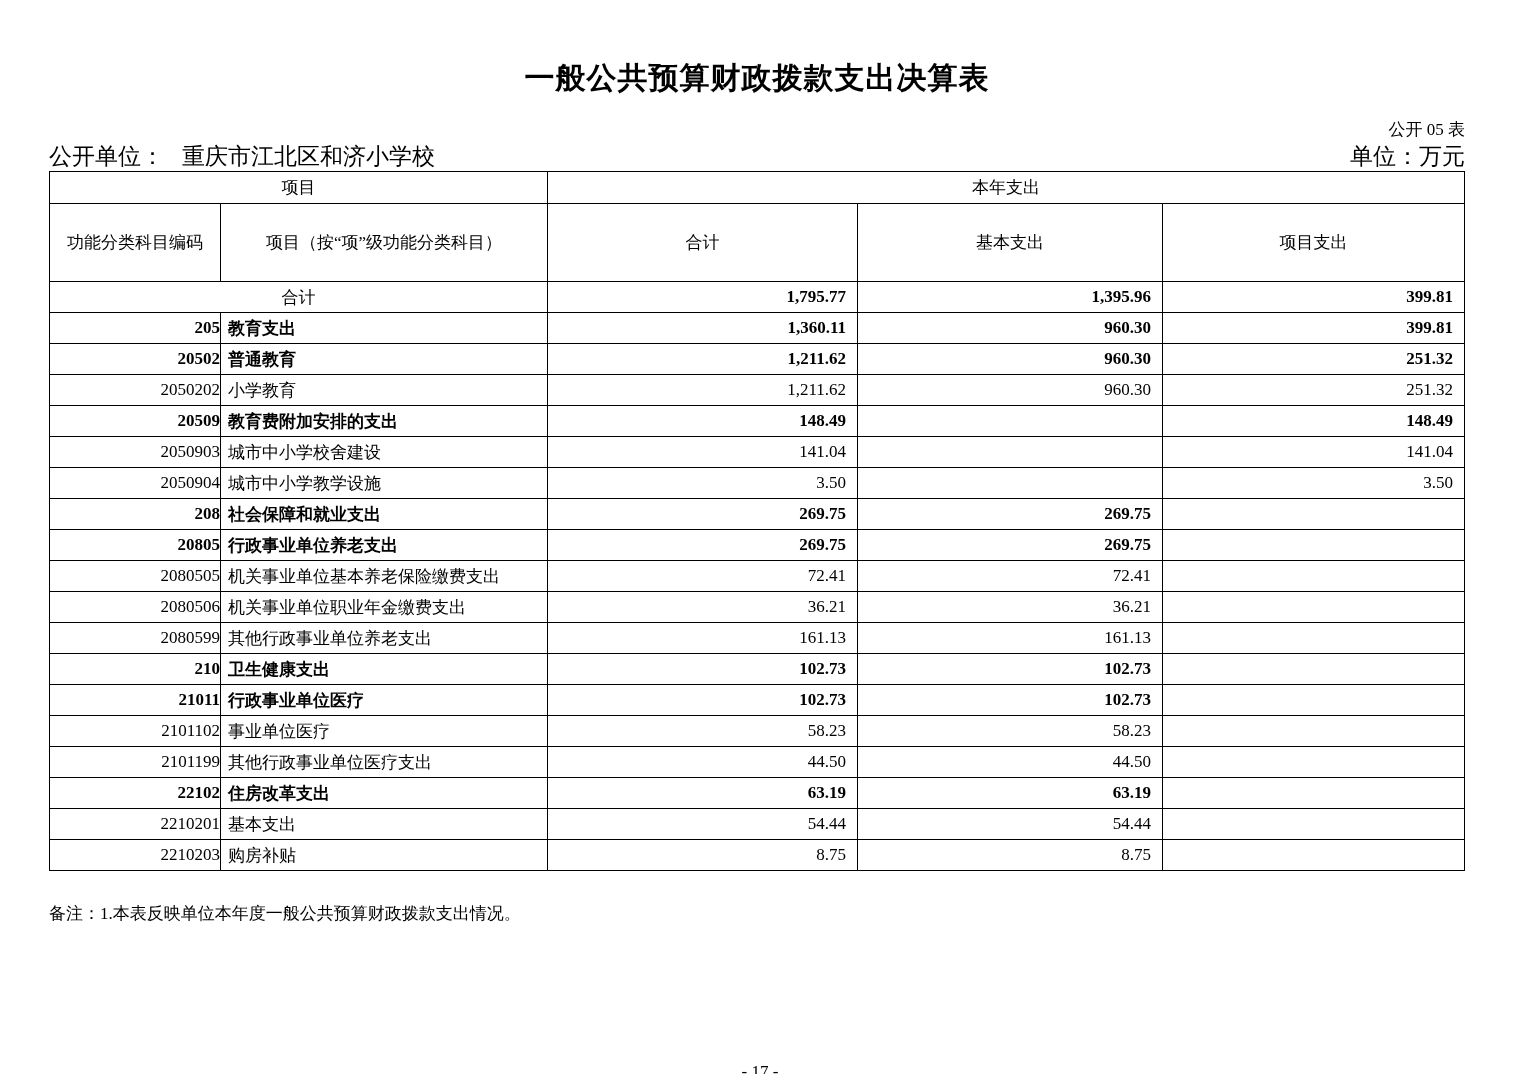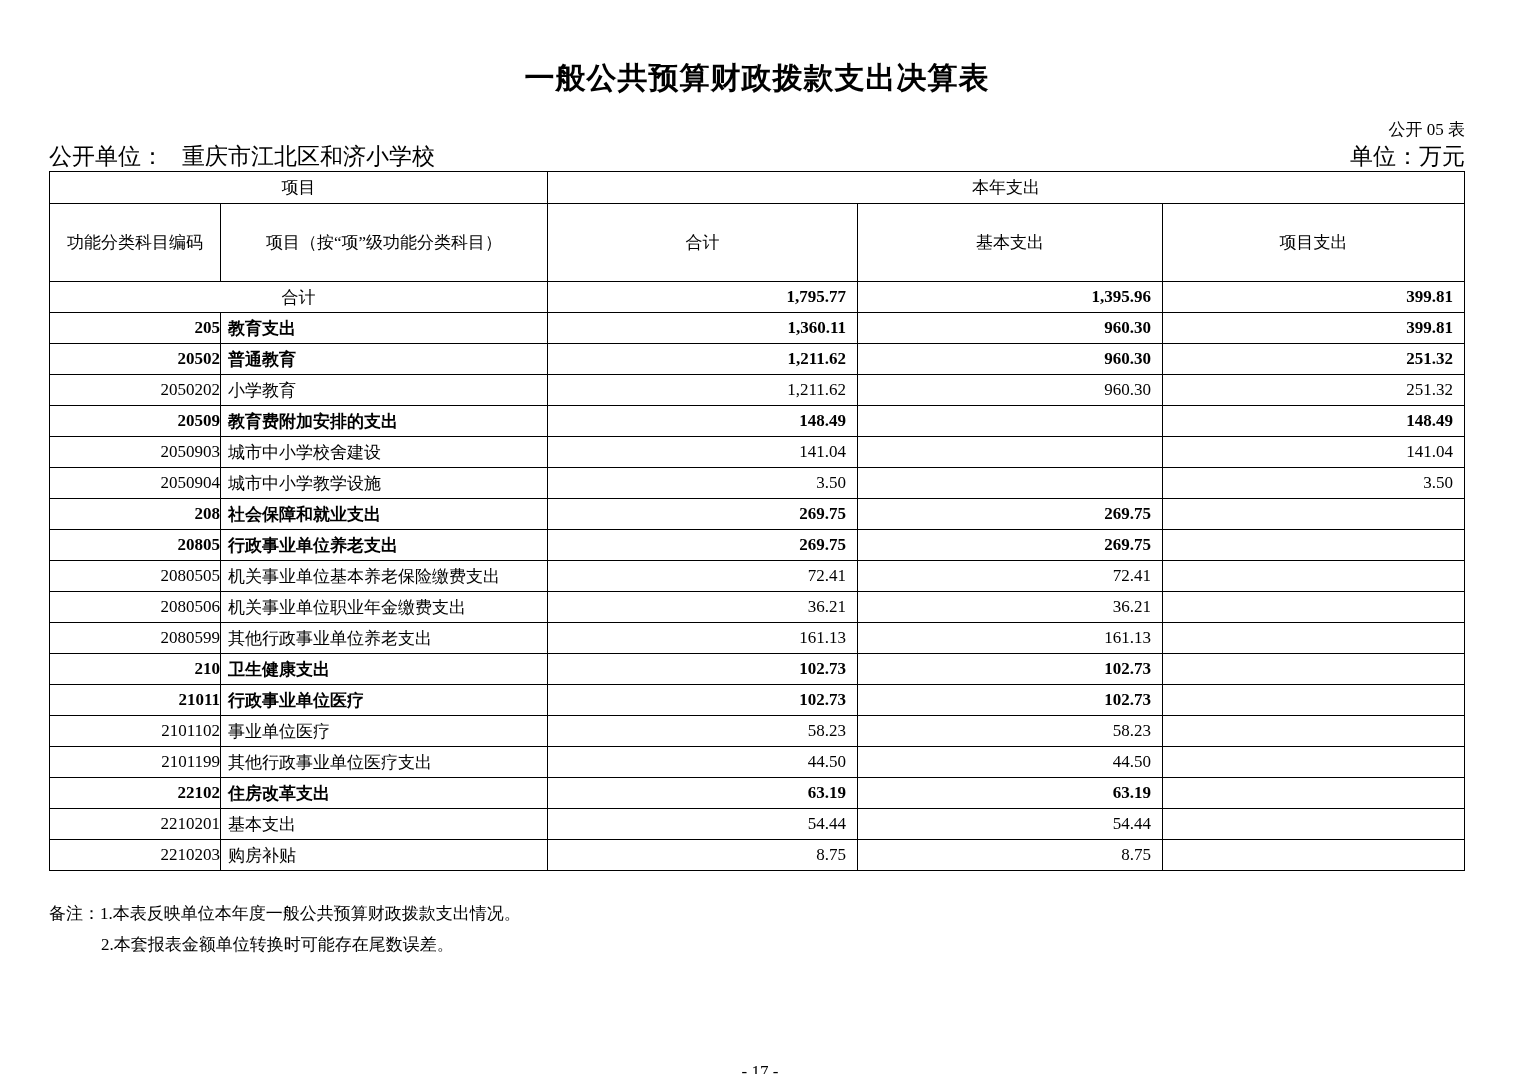--- a/index.html
+++ b/index.html
@@ -242,18 +242,17 @@
           <td class="c-item">购房补贴</td>
           <td class="c-num">8.75</td>
           <td class="c-num">8.75</td>
           <td class="c-num"></td>
         </tr>
       </tbody>
   </table>
 
   <div class="notes">
     <div>备注：1.本表反映单位本年度一般公共预算财政拨款支出情况。</div>
-    <div class="note-line2">2.本套报表金额单位转换时可能存在尾数误差。</div>
   </div>
 
   <div class="page-number">- 17 -</div>
 
 </div>
 
 </body></html>

